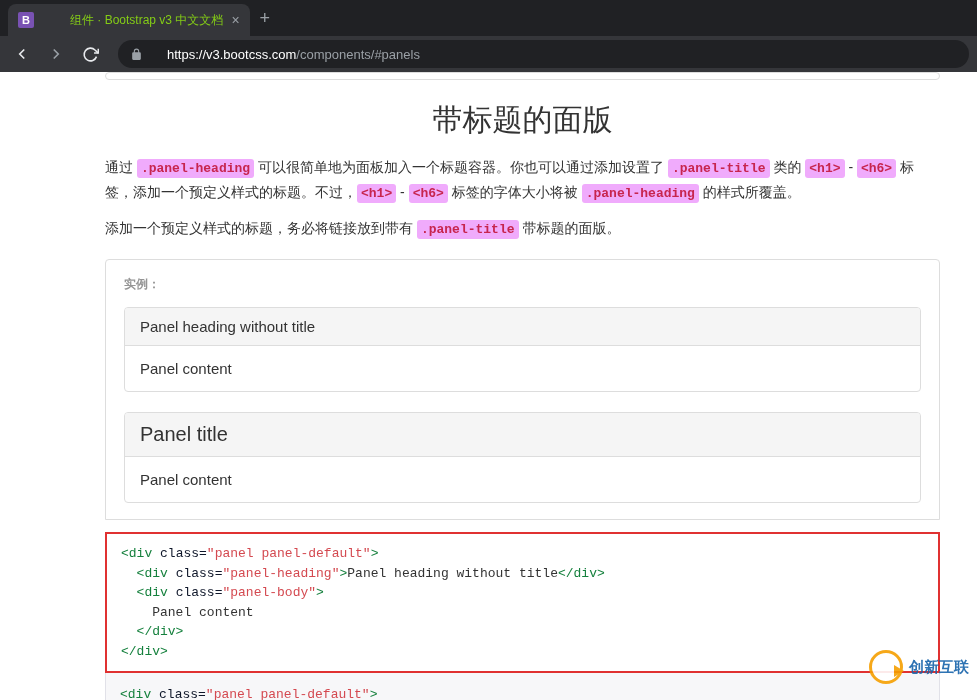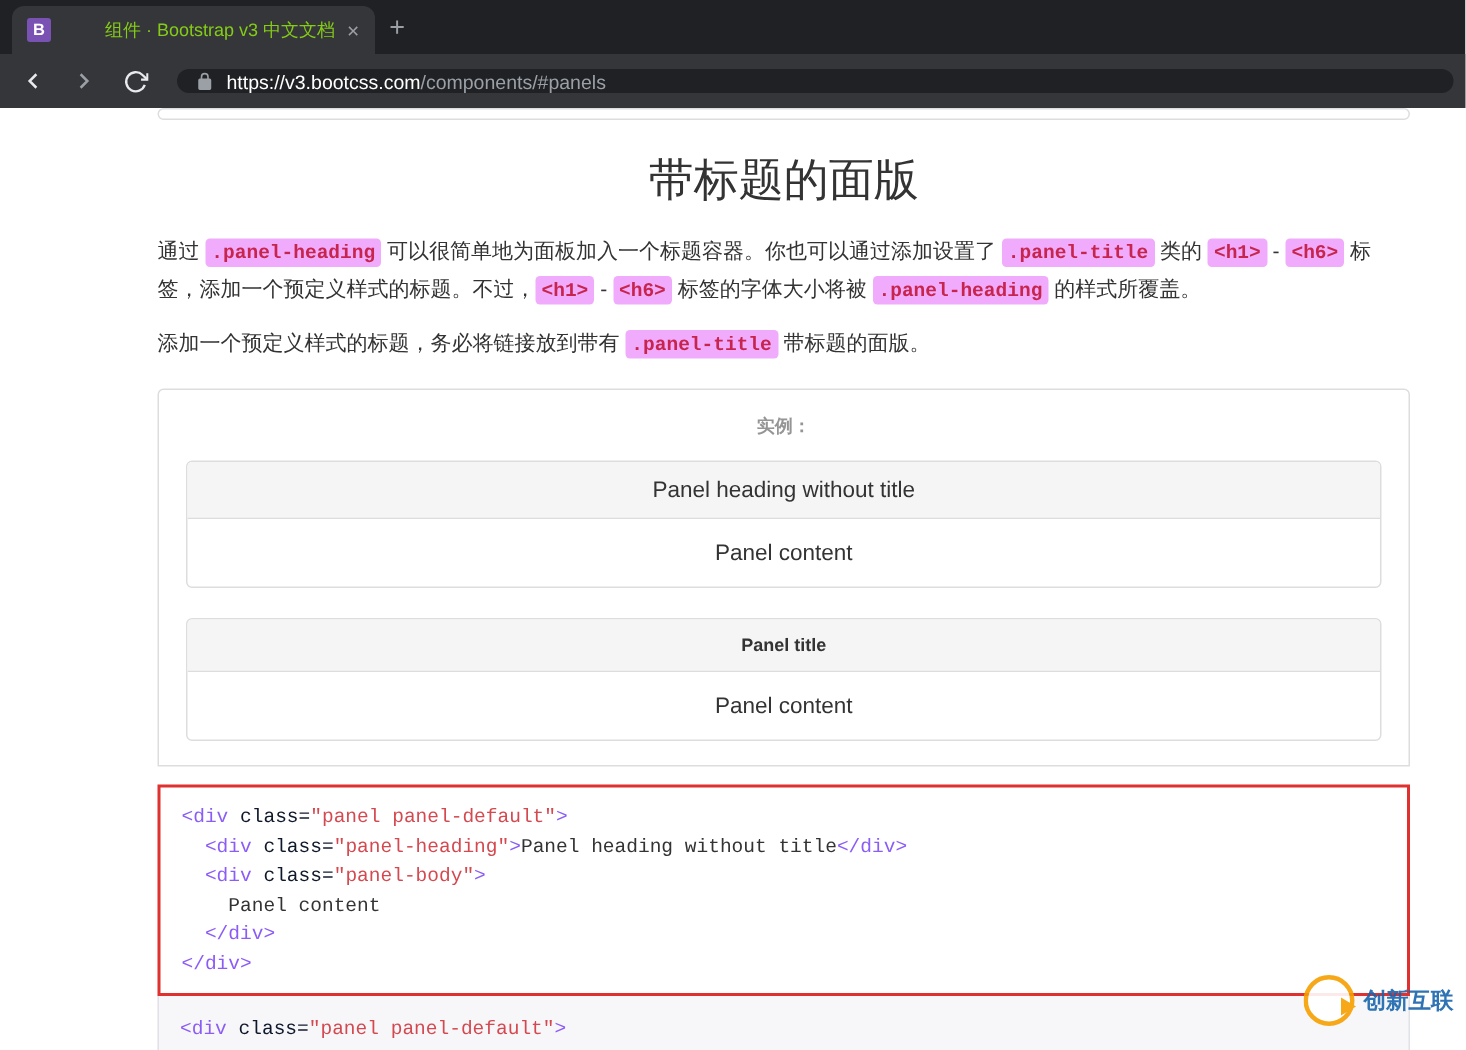--- a/index.html
+++ b/index.html
@@ -9,45 +9,45 @@
 .browser-chrome { background: #202124; }
 .tab-bar { display: flex; align-items: center; height: 36px; padding: 0 8px; }
 .tab { display: flex; align-items: center; background: #35363a; border-radius: 8px 8px 0 0; padding: 0 10px; height: 32px; margin-top: 4px; gap: 8px; min-width: 210px; }
 .tab-favicon { width: 16px; height: 16px; background: #7952b3; color: #fff; display: flex; align-items: center; justify-content: center; font-size: 11px; font-weight: bold; border-radius: 2px; }
 .tab-title { color: #84cc16; font-size: 12px; flex: 1; white-space: nowrap; overflow: hidden; margin-left: 28px; }
 .tab-close { color: #9aa0a6; cursor: pointer; font-size: 14px; }
 .new-tab { color: #9aa0a6; font-size: 18px; padding: 0 10px; cursor: pointer; }
 .nav-bar { display: flex; align-items: center; height: 36px; background: #35363a; padding: 0 8px; gap: 6px; }
 .nav-btn { color: #9aa0a6; cursor: pointer; padding: 4px; display: flex; align-items: center; justify-content: center; width: 28px; height: 28px; }
 .nav-btn.enabled { color: #e8eaed; }
-.addr-bar { flex: 1; background: #202124; border-radius: 14px; height: 16px; display: flex; align-items: center; padding: 0 12px; gap: 8px; margin-left: 8px; }
+.addr-bar { flex: 1; background: #202124; border-radius: 14px; height: 28px; display: flex; align-items: center; padding: 0 12px; gap: 24px; margin-left: 8px; }
 .lock { color: #9aa0a6; }
 .url { color: #e8eaed; font-size: 13px; }
 .url .host { color: #fff; }
 .url .path { color: #9aa0a6; }
 
 
 .page { padding: 0 20px 20px 105px; max-width: 960px; }
 .panel-placeholder { border: 1px solid #ddd; border-radius: 4px; height: 8px; margin-bottom: 20px; background: #fff; }
 h2.section { font-size: 30px; font-weight: 500; margin: 20px 0 14px; color: #333; text-align: center; }
 p.desc { font-size: 14px; line-height: 1.8; margin-bottom: 10px; color: #333; }
 code.inline { font-family: Menlo, Monaco, Consolas, "Courier New", monospace; font-size: 13px; padding: 2px 4px; background: #f0abfc; color: #c7254e; border-radius: 3px; font-weight: bold; }
 
-.example-box { border: 1px solid #ddd; border-radius: 4px 4px 0 0; padding: 16px 18px; margin-top: 18px; position: relative; text-align: center; }
+.example-box { border: 1px solid #ddd; border-radius: 4px 4px 0 0; padding: 16px 18px; margin-top: 18px; position: relative; }
 .example-label { font-size: 12px; color: #959595; font-weight: bold; margin-bottom: 14px; }
 
 .panel { border: 1px solid #ddd; border-radius: 4px; margin-bottom: 20px; background: #fff; }
 .panel:last-child { margin-bottom: 0; }
 .panel-heading { padding: 10px 15px; background: #f5f5f5; border-bottom: 1px solid #ddd; border-radius: 3px 3px 0 0; font-size: 15px; color: #333; }
-.panel-heading.title { font-size: 12px; font-weight: 700; }
+.panel-heading.title { font-size: 20px; font-weight: 400; }
 .panel-body { padding: 14px 15px; font-size: 15px; }
 
 .code-block { background: #f7f7f9; border: 1px solid #e1e1e8; border-top: none; padding: 12px 14px; font-family: Menlo, Monaco, Consolas, "Courier New", monospace; font-size: 13px; line-height: 1.5; white-space: pre; overflow-x: auto; color: #333; }
 .highlight-box { border: 2px solid #e03131; padding: 10px 14px; margin-top: 12px; background: #fff; font-family: Menlo, Monaco, Consolas, "Courier New", monospace; font-size: 13px; line-height: 1.5; white-space: pre; }
-.nt { color: #8b5cf6; }
+.nt { color: #15803d; }
 .na { color: #0f172a; }
 .s { color: #d44950; }
 .txt { color: #333; }
 
 
 .watermark { position: fixed; right: 8px; bottom: 16px; display: flex; align-items: center; gap: 6px; opacity: 0.9; }
 .watermark-logo { width: 34px; height: 34px; border-radius: 50%; border: 3px solid #f59f00; position: relative; background: #fff; }
 .watermark-logo::after { content: ""; position: absolute; right: -4px; top: 12px; width: 0; height: 0; border-left: 10px solid #f59f00; border-top: 6px solid transparent; border-bottom: 6px solid transparent; }
 .watermark-text { font-size: 15px; color: #1864ab; font-weight: 600; }
 

